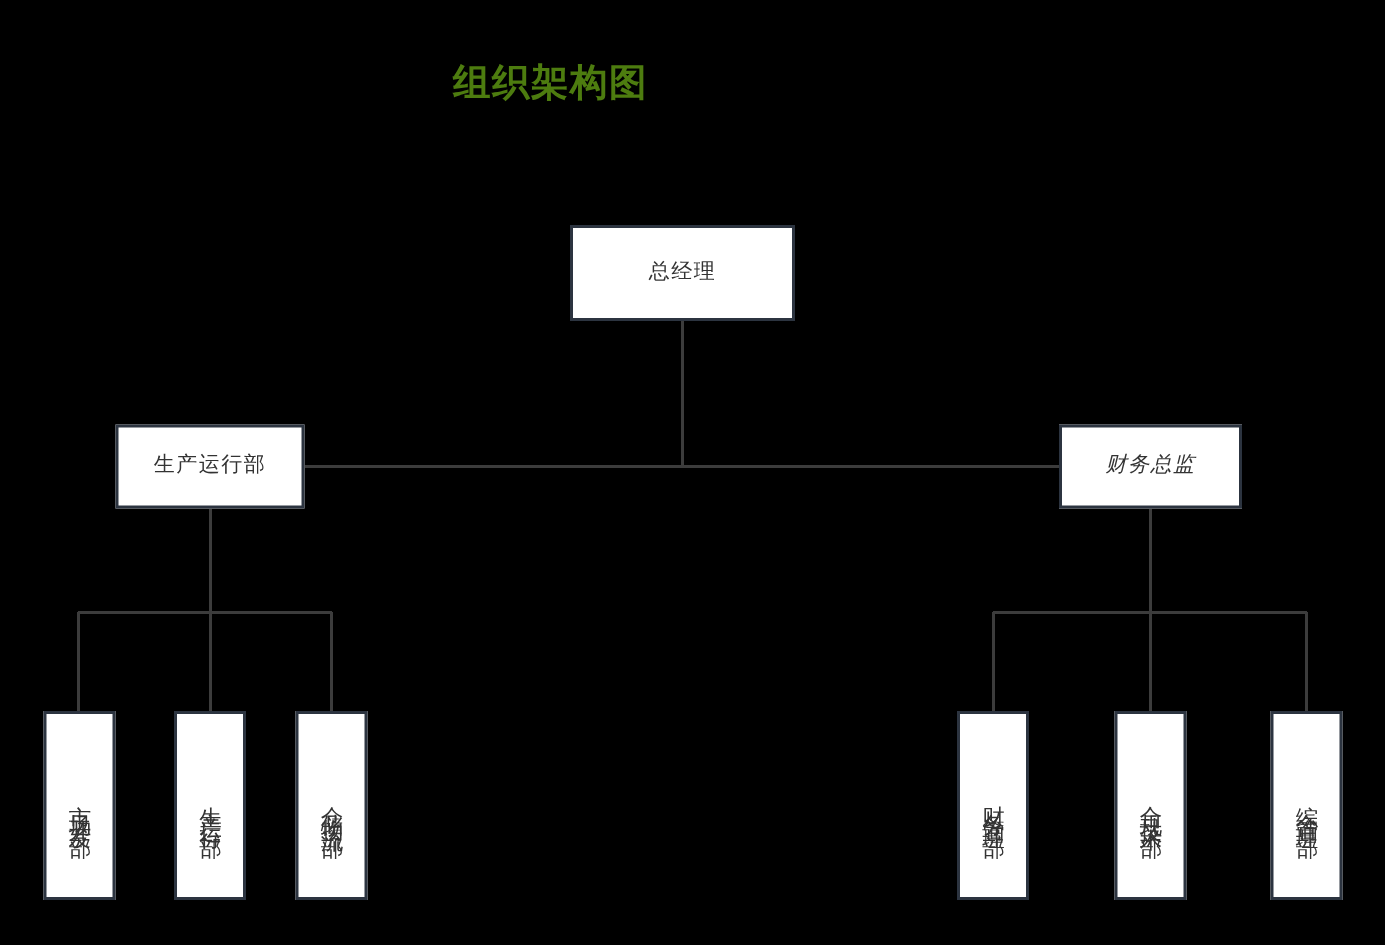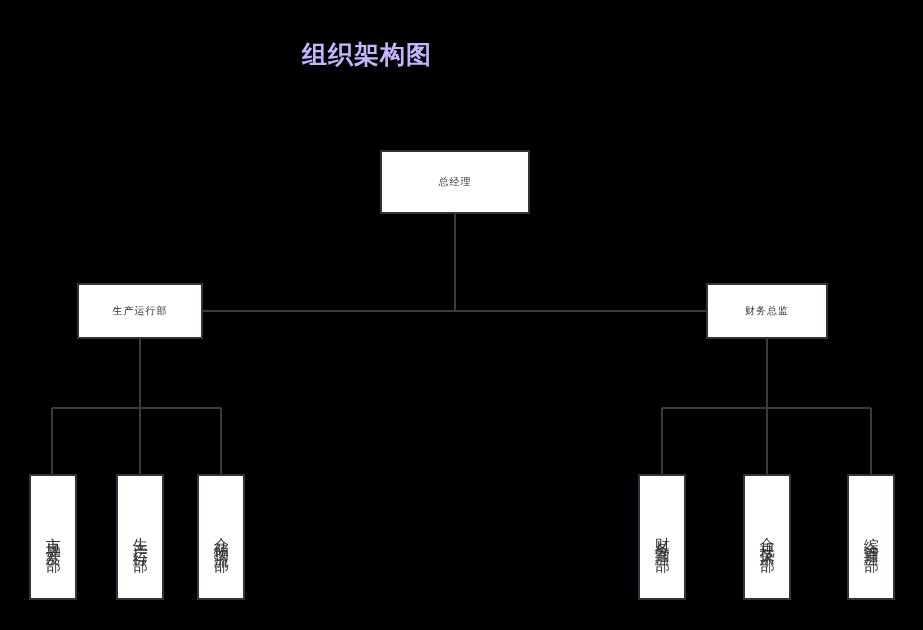--- a/index.html
+++ b/index.html
@@ -28,41 +28,41 @@
   }
   .chart-title {
     position: absolute;
     left: 0;
     top: 38px;
     width: 734px;
     text-align: center;
     font-size: 25px;
     font-weight: 700;
     letter-spacing: 1px;
-    color: #c4b5fd;
+    color: #4d7c0f;
     white-space: nowrap;
   }
   .node {
     position: absolute;
     box-sizing: border-box;
     background: #ffffff;
     border: 2px solid #2c3440;
     display: flex;
     align-items: center;
     justify-content: center;
     color: #333333;
     z-index: 2;
   }
   .node-label {
     display: block;
     text-align: center;
     white-space: nowrap;
   }
   .node.horizontal .node-label {
-    font-size: 10px;
+    font-size: 14px;
     line-height: 1.25;
     letter-spacing: 1px;
   }
   .node.vertical .node-label {
     writing-mode: vertical-rl;
     text-orientation: upright;
     font-size: 15px;
     line-height: 1.1;
     letter-spacing: 5px;
     text-indent: 0;
@@ -97,21 +97,21 @@
   </svg>
 
   <div class="node horizontal" style="left:380px; top:150px; width:150px; height:64px;">
     <span class="node-label">总经理</span>
   </div>
 
   <div class="node horizontal" style="left:77px; top:283px; width:126px; height:56px;">
     <span class="node-label">生产运行部</span>
   </div>
 
-  <div class="node horizontal" style="left:706px; top:283px; width:122px; height:56px;">
+  <div class="node horizontal" style="left:706px; top:283px; width:122px; height:56px;font-style:italic;">
     <span class="node-label">财务总监</span>
   </div>
 
   <div class="node vertical" style="left:29px; top:474px; width:48px; height:126px;">
     <span class="node-label">市场开发部</span>
   </div>
 
   <div class="node vertical" style="left:116px; top:474px; width:48px; height:126px;">
     <span class="node-label">生产运行部</span>
   </div>

